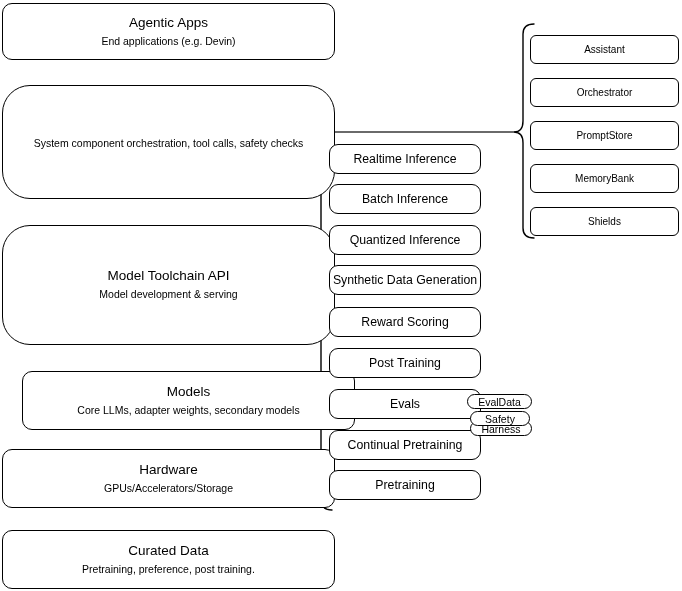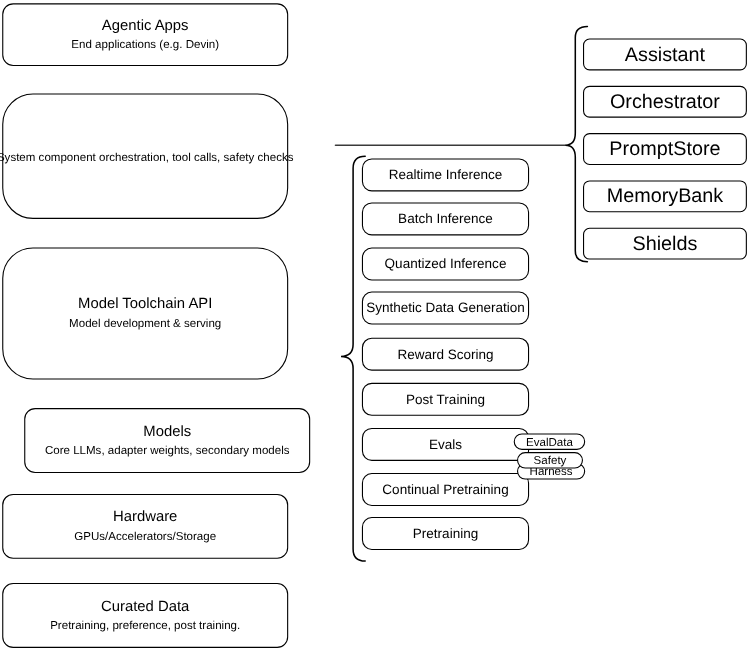--- a/index.html
+++ b/index.html
@@ -11,39 +11,39 @@
     color:#000;
     overflow:hidden;
   }
   svg.wires{position:absolute;left:0;top:0;z-index:0;pointer-events:none;}
   .node{
     position:absolute;box-sizing:border-box;
     border:1.5px solid #000;background:#fff;
     display:flex;flex-direction:column;align-items:center;justify-content:center;
     text-align:center;z-index:1;
   }
-  .lbox{left:2px;width:260px;}
+  .lbox{left:2px;width:333px;}
   .title{font-size:13.5px;line-height:1.25;white-space:nowrap;}
   .subtitle{font-size:10.5px;line-height:1.3;margin-top:3px;white-space:nowrap;}
   #lb0{top:3px;height:57px;border-radius:10px;}
   #lb1{top:85px;height:114px;border-radius:28px;}
   #lb2{top:225px;height:120px;border-radius:28px;}
   #lb3{top:371px;height:59px;border-radius:10px;margin-left:20px;}
   #lb4{top:449px;height:59px;border-radius:10px;}
   #lb5{top:530px;height:59px;border-radius:10px;}
   .mbox{
     left:329px;width:152px;height:30px;border-radius:9px;
     font-size:12.3px;white-space:nowrap;
   }
   #mb0{top:144px;} #mb1{top:184px;} #mb2{top:225px;} #mb3{top:265px;}
   #mb4{top:307px;} #mb5{top:348px;} #mb6{top:389px;} #mb7{top:430px;}
   #mb8{top:470px;}
   .rbox{
     left:530px;width:149px;height:29px;border-radius:6px;
-    font-size:18px;white-space:nowrap;
+    font-size:10px;white-space:nowrap;
   }
   #rb0{top:35px;} #rb1{top:78px;} #rb2{top:121px;} #rb3{top:164px;} #rb4{top:207px;}
   .pill{
     position:absolute;box-sizing:border-box;
     border:1.3px solid #000;background:#fff;border-radius:9px;
     display:flex;align-items:center;justify-content:center;
     font-size:10.5px;white-space:nowrap;z-index:3;
   }
   #pl0{left:470px;top:377px;width:62px;height:15px;margin-top:44px;}
   #pl1{left:467px;top:394px;width:65px;height:15px;}

